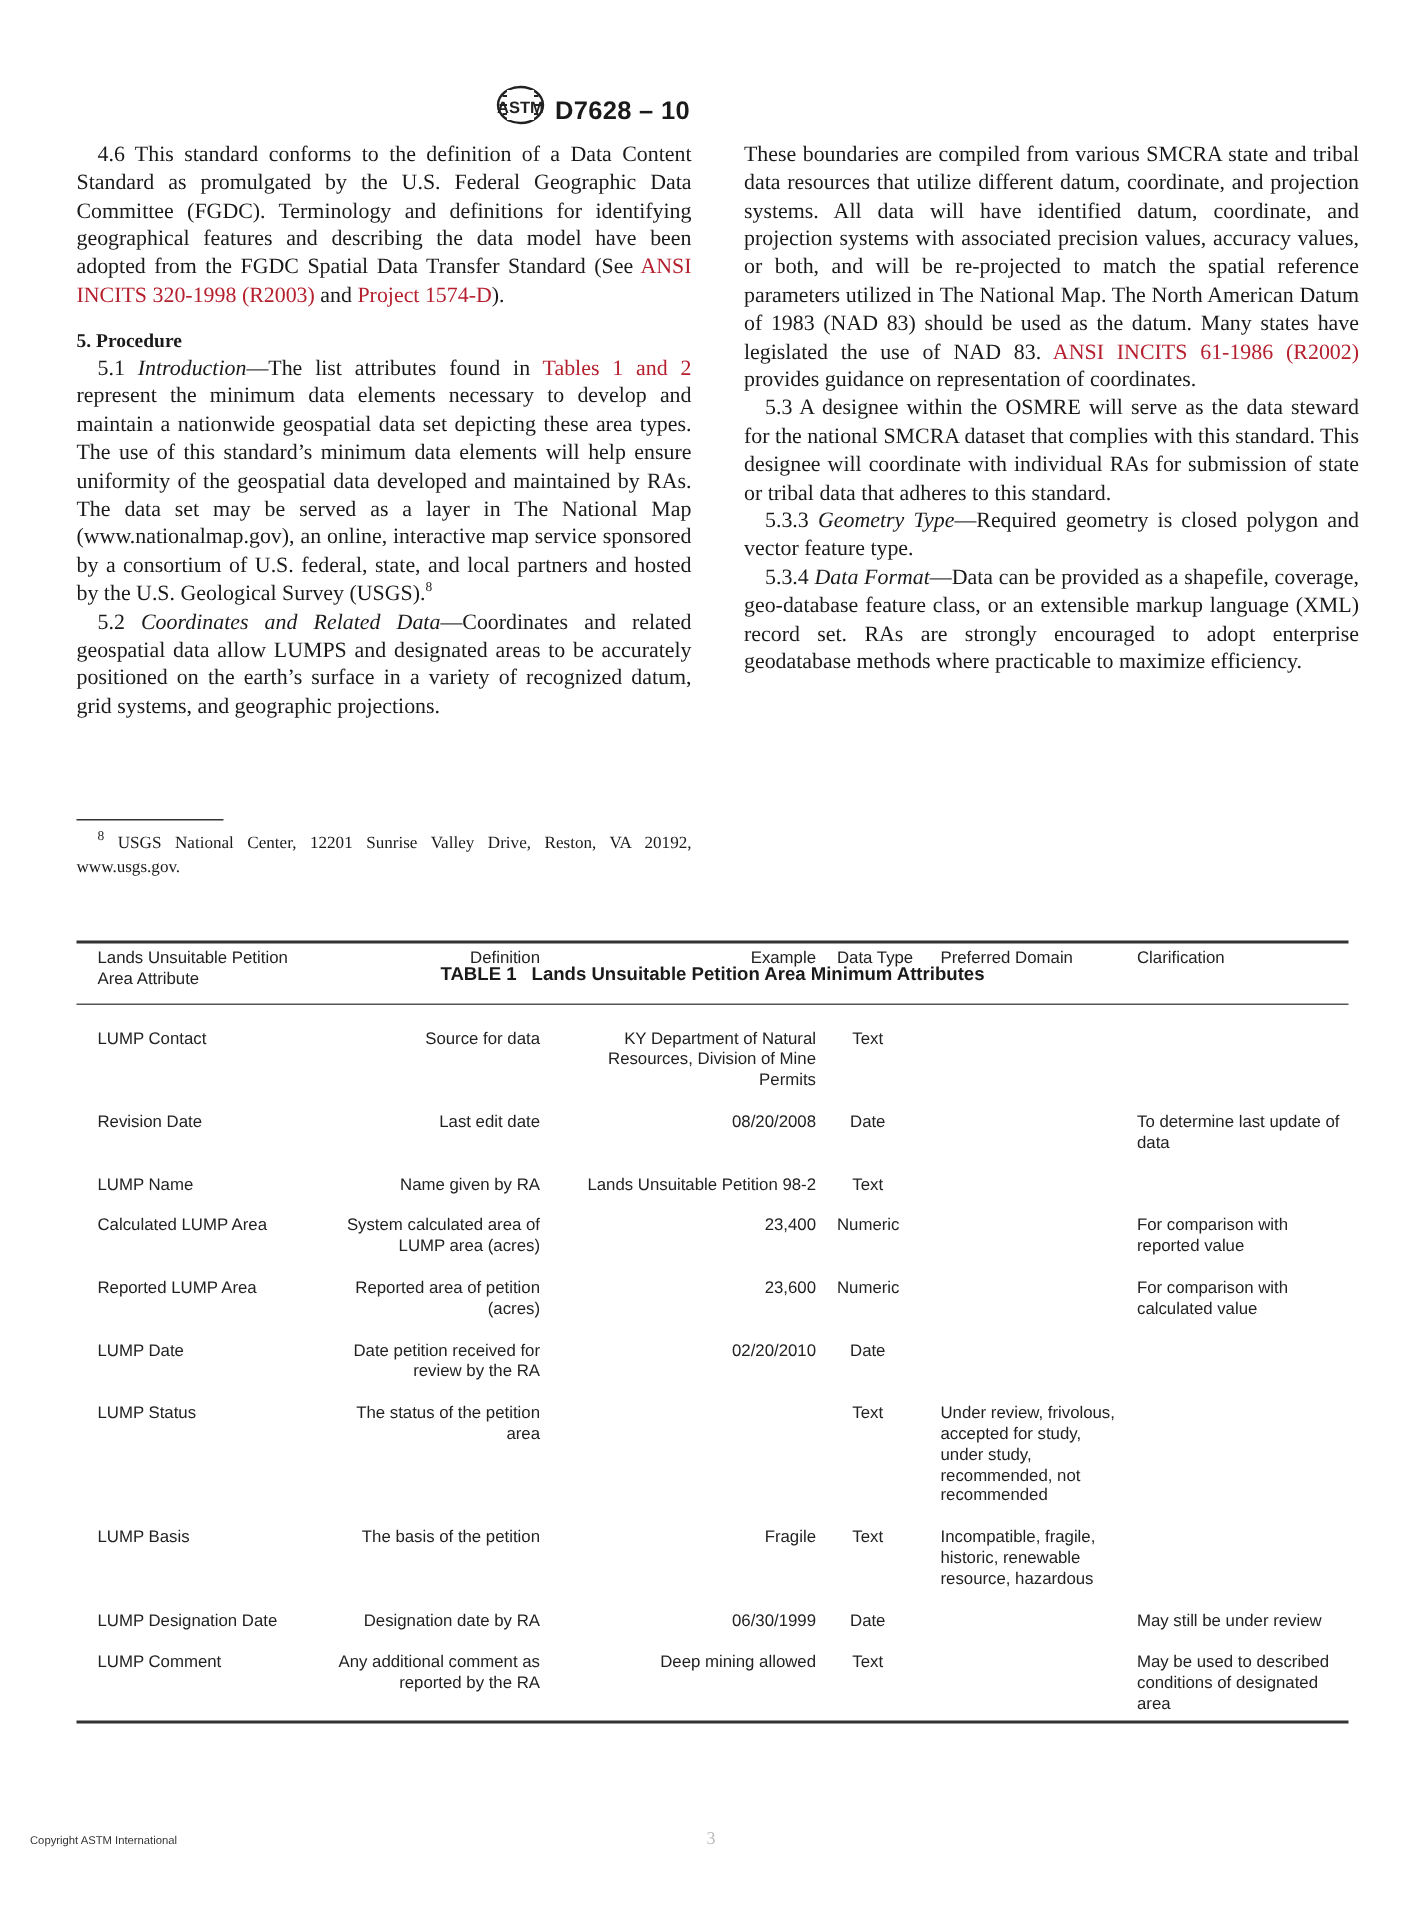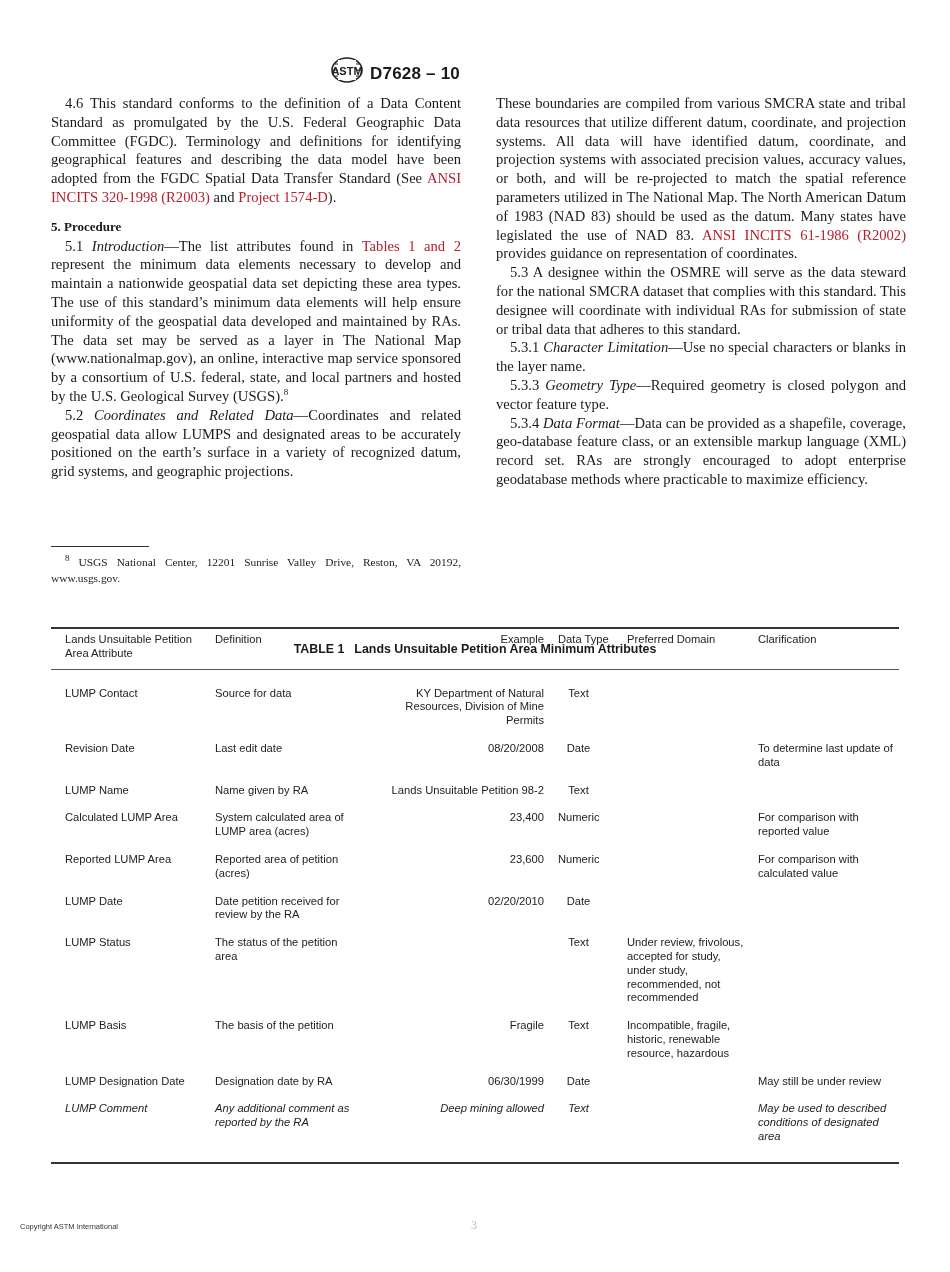--- a/index.html
+++ b/index.html
@@ -19,30 +19,30 @@
     .footnote { position: absolute; left: 51px; top: 555px; width: 410px; font-family: "Liberation Serif", serif; font-size: 11.4px; line-height: 15.5px; text-align: justify; text-indent: 14px; }
     .table-title { position: absolute; top: 642px; left: 0; width: 950px; text-align: center; font-family: "Liberation Sans", sans-serif; font-weight: bold; font-size: 12.4px; }
     .table-title .num { margin-right: 10px; }
     .tbl { position: absolute; left: 51px; top: 627px; width: 848px; font-family: "Liberation Sans", sans-serif; font-size: 11.2px; line-height: 13.8px; color: #222; }
     .tbl .rule-top { border-top: 2px solid #333; }
     .tbl .rule-head { border-top: 1px solid #555; }
     .tbl .rule-bottom { border-top: 2px solid #333; }
     .row { display: flex; }
     .cell { box-sizing: border-box; padding-left: 14px; }
     .c1 { width: 150px; }
-    .c2 { width: 159px; }
+    .c2 { width: 159px; text-align: right; }
     .c3 { width: 184px; text-align: right; }
     .c4 { width: 69px; }
     .c5 { width: 131px; }
     .c6 { width: 155px; }
     .c4.center { padding-left: 0; text-align: center; }
     .head-row { padding-top: 4px; padding-bottom: 8px; }
     .body-row { padding-top: 14px; }
     .body-row.first { padding-top: 17px; }
-    .body-row.last { padding-bottom: 18px; font-style: italic; }
+    .body-row.last { padding-bottom: 3px; }
     .copyright { position: absolute; left: 20px; top: 1222px; font-family: "Liberation Sans", sans-serif; font-size: 7.5px; color: #333; text-align: right; }
     .pagenum { position: absolute; left: 471px; top: 1218px; font-family: "Liberation Serif", serif; font-size: 12px; color: #bbb; }
   </style>
 </head>
 <body>
 
 <div class="header">
   <svg class="logo" viewBox="0 0 34 28">
     <ellipse cx="17" cy="14" rx="15" ry="12" fill="none" stroke="#222" stroke-width="1.6"></ellipse>
     <path d="M5 8 L29 8 M3 14 L31 14 M5 20 L29 20" stroke="#222" stroke-width="1.2"></path>
@@ -58,21 +58,20 @@
   <p><span>5.1 </span><i>Introduction</i><span>—The list attributes found in </span><a class="link">Tables 1 and 2</a><span> represent the minimum data elements necessary to develop and maintain a nationwide geospatial data set depicting these area types. The use of this standard’s minimum data elements will help ensure uniformity of the geospatial data developed and maintained by RAs. The data set may be served as a layer in The National Map (www.nationalmap.gov), an online, interactive map service sponsored by a consortium of U.S. federal, state, and local partners and hosted by the U.S. Geological Survey (USGS).</span><sup>8</sup></p>
   <p><span>5.2 </span><i>Coordinates and Related Data</i><span>—Coordinates and related geospatial data allow LUMPS and designated areas to be accurately positioned on the earth’s surface in a variety of recognized datum, grid systems, and geographic projections.</span></p>
 </div>
 
 <div class="footnote-rule"></div>
 <div class="footnote"><sup>8</sup><span> USGS National Center, 12201 Sunrise Valley Drive, Reston, VA 20192, www.usgs.gov.</span></div>
 
 <div class="col col-right">
   <p class="noind"><span>These boundaries are compiled from various SMCRA state and tribal data resources that utilize different datum, coordinate, and projection systems. All data will have identified datum, coordinate, and projection systems with associated precision values, accuracy values, or both, and will be re-projected to match the spatial reference parameters utilized in The National Map. The North American Datum of 1983 (NAD 83) should be used as the datum. Many states have legislated the use of NAD 83. </span><a class="link">ANSI INCITS 61-1986 (R2002)</a><span> provides guidance on representation of coordinates.</span></p>
   <p>5.3 A designee within the OSMRE will serve as the data steward for the national SMCRA dataset that complies with this standard. This designee will coordinate with individual RAs for submission of state or tribal data that adheres to this standard.</p>
-  <p><span>5.3.1 </span><i>Character Limitation</i><span>—Use no special characters or blanks in the layer name.</span></p>
   <p><span>5.3.3 </span><i>Geometry Type</i><span>—Required geometry is closed polygon and vector feature type.</span></p>
   <p><span>5.3.4 </span><i>Data Format</i><span>—Data can be provided as a shapefile, coverage, geo-database feature class, or an extensible markup language (XML) record set. RAs are strongly encouraged to adopt enterprise geodatabase methods where practicable to maximize efficiency.</span></p>
 </div>
 
 <div class="table-title"><span class="num">TABLE 1</span><span>Lands Unsuitable Petition Area Minimum Attributes</span></div>
 
 <div class="tbl">
   <div class="rule-top"></div>
   <div class="row head-row">
     <div class="cell c1">Lands Unsuitable Petition Area Attribute</div>

